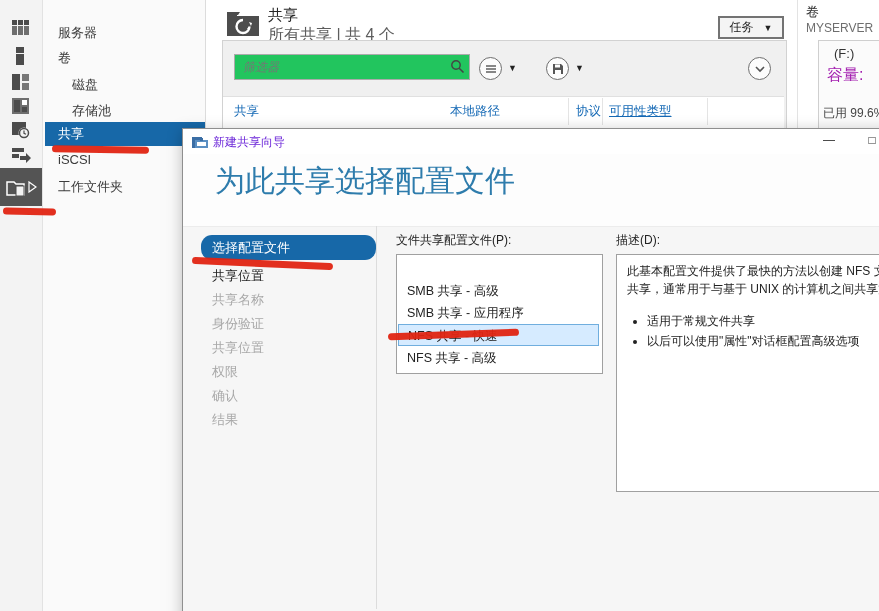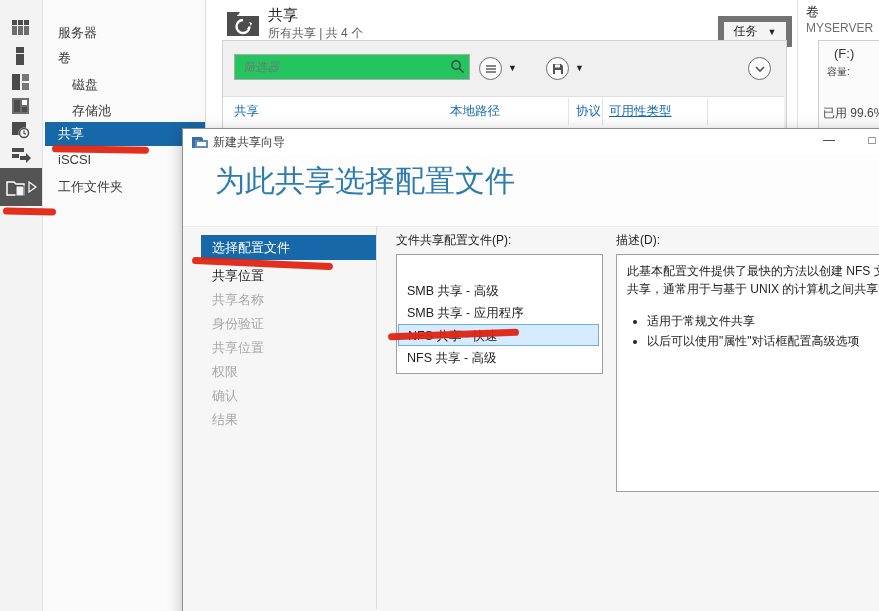--- a/index.html
+++ b/index.html
@@ -15,54 +15,54 @@
   .rail-sel{left:0;top:168px;width:42px;height:38px;background:#545454;display:flex;align-items:center;justify-content:center;gap:2px;}
   
   #nav{left:43px;top:0;width:162px;height:611px;background:#fafafa;border-right:1px solid #dcdcdc;}
   .nav-item{left:15px;width:140px;height:20px;font-size:13px;color:#3c3c3c;line-height:20px;white-space:nowrap;}
   .nav-item.lvl2{left:29px;}
   .nav-sel-row{left:2px;top:122px;width:160px;height:24px;background:#1768a8;}
   .nav-sel-row span{margin-left:13px;color:#fff;font-size:13px;line-height:24px;}
   
   .tile-ico{left:226px;top:8px;}
   #main-title{left:268px;top:6px;font-size:15px;color:#262626;}
-  #main-sub{left:268px;top:25px;font-size:12px;color:#5d5d5d;}
-  #tasks-btn{left:718px;top:16px;width:62px;height:19px;background:#f4f4f4;border:6px solid #737373;
+  #main-sub{left:268px;top:25px;font-size:16px;color:#5d5d5d;}
+  #tasks-btn{left:718px;top:16px;width:62px;height:19px;background:#f4f4f4;border:2px solid #737373;
     font-size:12px;color:#222;display:flex;align-items:center;justify-content:center;gap:10px;cursor:pointer;}
   #right-divider{left:797px;top:0;width:1px;height:128px;background:#e3e3e3;}
   
   #tile{left:222px;top:40px;width:563px;height:88px;border:1px solid #d2d2d2;background:#f0f0f0;}
   #search-box{left:234px;top:54px;width:234px;height:24px;background:#22c55e;border:1px solid #ababab;}
   #search-box input{position:absolute;left:6px;top:2px;width:200px;height:18px;border:none;outline:none;
     font-style:italic;font-size:12px;color:#555;background:transparent;font-family:inherit;}
   .circle-btn{width:21px;height:21px;border:1px solid #6e6e6e;border-radius:50%;background:#fcfcfc;
     display:flex;align-items:center;justify-content:center;}
   .caret{font-size:9px;color:#222;}
   #hdr-row{left:223px;top:96px;width:561px;height:31px;background:#fff;border-top:1px solid #e0e0e0;}
   .col-h{top:103px;font-size:12.5px;color:#1569b5;white-space:nowrap;}
   .col-sep{top:98px;width:1px;height:27px;background:#e4e4e4;}
   
   #vol-title{left:806px;top:3px;font-size:13px;color:#333;}
   #vol-server{left:806px;top:21px;font-size:12px;color:#6e6e6e;}
   #vol-box{left:818px;top:40px;width:120px;height:87px;border:1px solid #cfcfcf;background:#fbfbfb;}
   #vol-drive{left:834px;top:46px;font-size:13px;color:#333;}
-  #vol-cap{left:827px;top:65px;font-size:10px;color:#404040;}
+  #vol-cap{left:827px;top:65px;font-size:16px;color:#a21caf;}
   #vol-used{left:823px;top:105px;font-size:12px;color:#444;white-space:nowrap;}
   
   #wizard{left:182px;top:128px;width:760px;height:520px;background:#f6f6f6;border:1px solid #8f8f8f;
     box-shadow:0 3px 14px rgba(0,0,0,.25);}
   #wiz-titlebar{left:0;top:0;width:100%;height:25px;background:#fff;}
-  #wiz-title{left:30px;top:5px;font-size:12px;color:#404040;}
+  #wiz-title{left:30px;top:5px;font-size:12px;color:#6d28d9;}
   .win-btn{top:4px;width:26px;height:17px;text-align:center;font-size:12px;color:#333;line-height:15px;cursor:pointer;}
   #wiz-header{left:0;top:25px;width:100%;height:72px;background:#fdfdfd;border-bottom:1px solid #ececec;}
   #wiz-page-title{left:32px;top:32px;font-size:30px;color:#2e7cac;white-space:nowrap;}
   #step-divider{left:193px;top:97px;width:1px;height:383px;background:#dcdcdc;}
   .step{left:18px;width:175px;height:25px;font-size:13px;line-height:25px;}
   .step span{margin-left:11px;}
-  .step.selected{background:#1768a8;color:#fff;}
+  .step.selected{background:#1768a8;color:#fff;border-radius:11px;}
   .step.active{color:#1f1f1f;}
   .step.disabled{color:#a8a8a8;}
   #profiles-label,#desc-label{top:103px;font-size:12px;color:#222;white-space:nowrap;}
   #profiles-box{left:213px;top:125px;width:205px;height:118px;background:#fff;border:1px solid #a0a0a0;}
   .profile{position:absolute;left:1px;width:201px;height:22px;font-size:12.5px;color:#222;line-height:22px;}
   .profile span{margin-left:9px;white-space:nowrap;}
   .profile.selected{background:#d6ebff;border:1px solid #70aede;height:20px;width:199px;}
   #desc-box{left:433px;top:125px;width:300px;height:236px;background:#fff;border:1px solid #a0a0a0;
     font-size:12px;color:#222;line-height:1.5;}
   #desc-text{margin:7px 10px 0 10px;}

